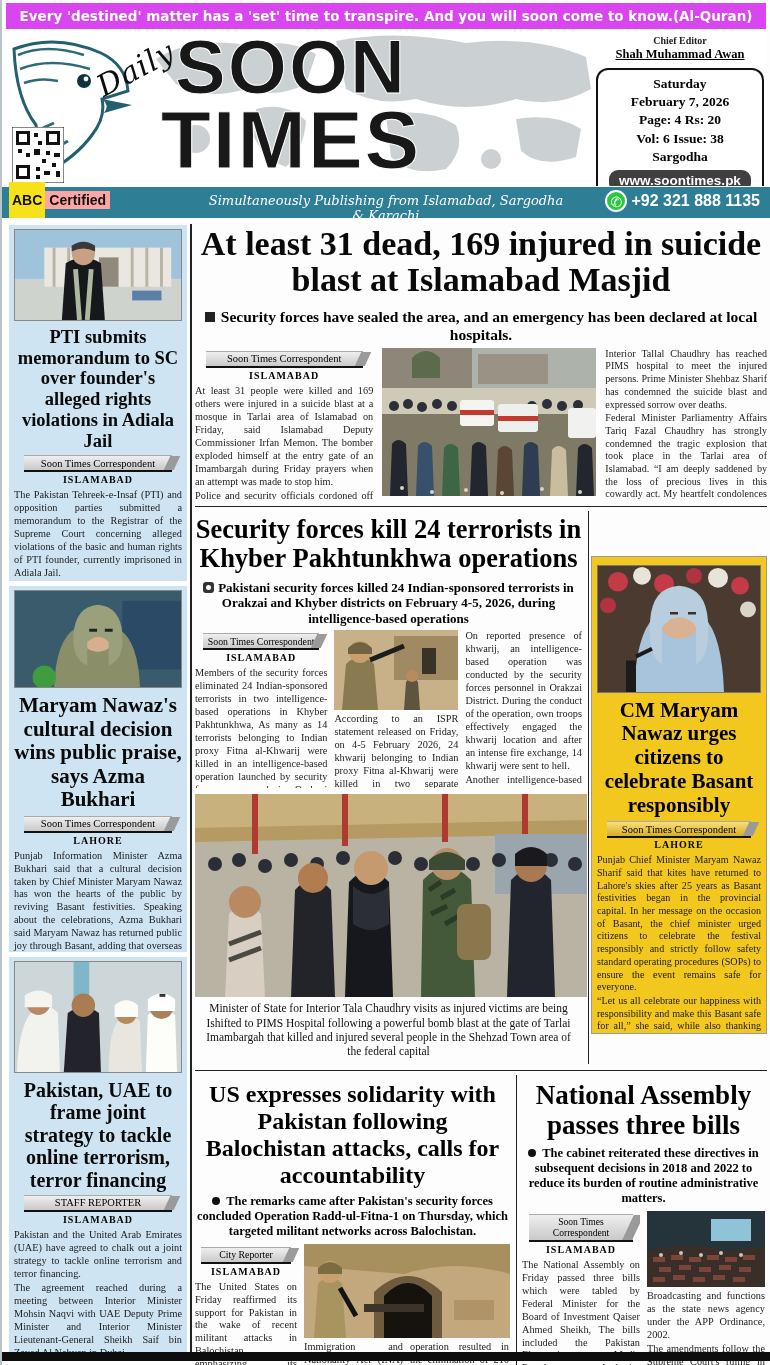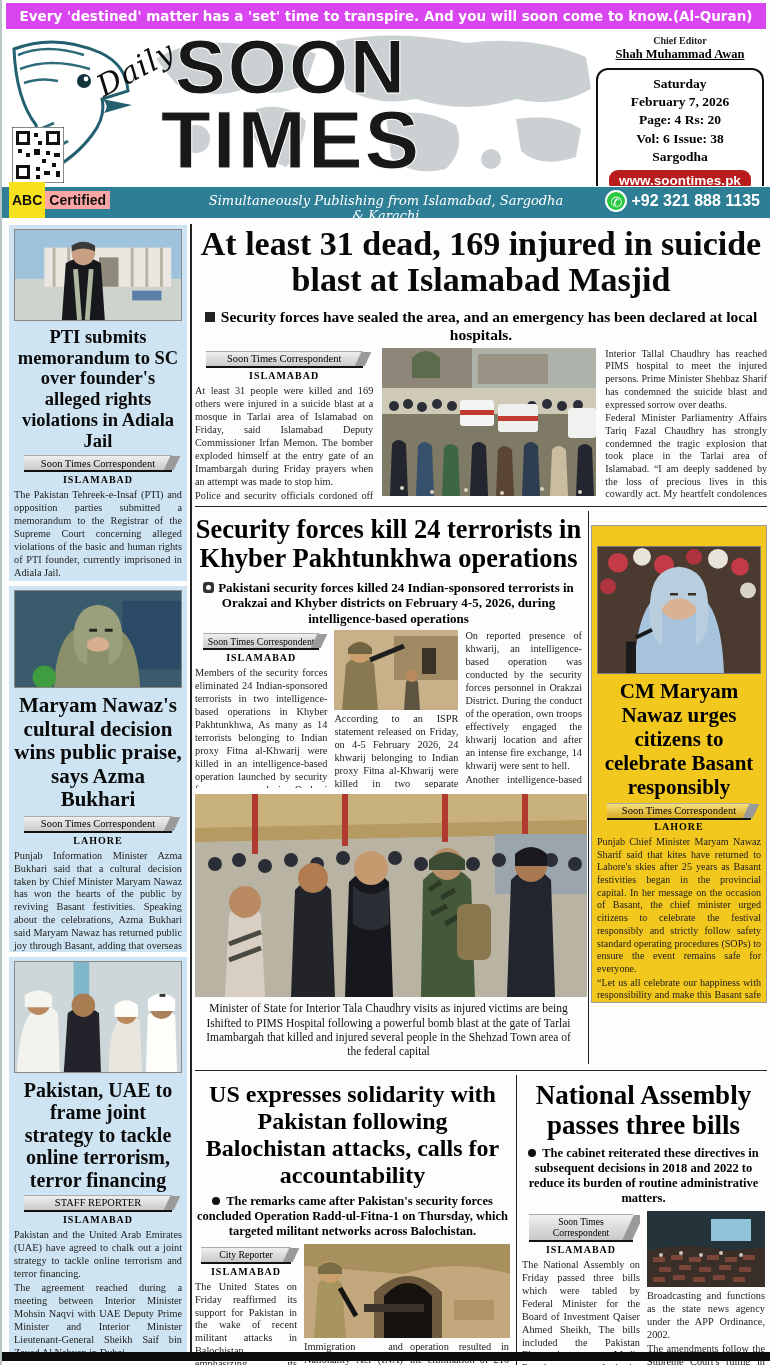--- a/index.html
+++ b/index.html
@@ -19,21 +19,21 @@
     color:#0d0d0d; transform:rotate(-28deg); letter-spacing:1px; }
   .ttl { position:absolute; left:120px; width:330px; text-align:center; font-family:"Liberation Sans", sans-serif;
     font-weight:900; color:#181818; -webkit-text-stroke:1px #fff; letter-spacing:2px; line-height:1; }
   .ttl-soon { top:0px; font-size:76px; }
   .ttl-times { top:70px; font-size:82px; }
   .mast-right { position:absolute; right:2px; top:6px; width:168px; text-align:center; }
   .chief-label { font-size:10px; color:#222; font-weight:bold; }
   .chief-name { font-size:12.5px; font-weight:bold; text-decoration:underline; margin-top:1px; }
   .issue-box { margin-top:6px; border:2px solid #111; border-radius:12px; padding:5px 4px 6px; background:#fff; }
   .issue-box div { font-weight:bold; font-size:13.5px; line-height:1.35; }
-  .site-pill { margin:4px auto 0; background:#b91c1c; color:#fff; border-radius:9px; font-family:"Liberation Sans", sans-serif;
+  .site-pill { margin:4px auto 0; background:#404040; color:#fff; border-radius:9px; font-family:"Liberation Sans", sans-serif;
     font-weight:bold; font-size:12px; width:142px; padding:2px 0; }
 
   
   .teal-strip { position:absolute; top:187px; left:0; right:0; height:31px; background:#2e7f96; color:#fff; }
   .abc-cert { position:absolute; left:7px; top:5px; font-family:"Liberation Sans", sans-serif; font-weight:bold; font-size:14px; }
   .abc-cert .abc { background:#f7e11c; color:#111; padding:10px 3px; }
   .abc-cert .cert { background:#fca5a5; color:#111; padding:1px 4px; }
   .pub-line { position:absolute; left:200px; right:200px; top:6px; text-align:center; font-style:italic;
     font-family:"DejaVu Serif", serif; font-size:13px; }
   .wa-wrap { position:absolute; right:10px; top:3px; display:flex; align-items:center; gap:4px; }
@@ -61,36 +61,36 @@
   .main-col { position:absolute; left:193px; top:224px; width:572px; }
   .lead h1 { font-size:34px; line-height:1.07; text-align:center; font-weight:600; color:#090909; margin-top:2px; }
   .lead-sub { font-size:15.5px; font-weight:bold; margin:9px 0 4px; text-align:center; }
   .sq { display:inline-block; width:10px; height:10px; background:#222; margin-right:6px; }
   .lead-row { display:flex; gap:9px; margin-top:2px; height:152px; overflow:hidden; }
   .lead-c1 { width:183px; }
   .lead-photo { width:214px; height:148px; flex:none; }
   .lead-c2 { width:166px; }
   .hrule { height:1.5px; background:#222; margin:6px 0 4px; }
 
-  .mid-row { display:flex; }
+  .mid-row { display:flex;align-items:center; }
   .kp-zone { width:394px; padding-right:6px; border-right:1.5px solid #222; }
   .kp-zone h1 { font-size:26.5px; line-height:1.1; text-align:center; font-weight:600; margin-top:4px; }
   .kp-sub { font-size:13px; font-weight:bold; text-align:center; margin:6px 2px 4px; line-height:1.2; }
   .target { display:inline-block; width:11px; height:11px; background:#333; border-radius:3px; margin-right:4px; position:relative; top:1px; }
   .target::after { content:""; position:absolute; left:3px; top:3px; width:5px; height:5px; background:#fff; border-radius:50%; }
   .kp-cols { display:flex; gap:7px; height:158px; overflow:hidden; }
   .kp-c1 { width:134px; }
   .kp-c2 { width:124px; }
   .kp-photo { width:124px; height:80px; margin-bottom:3px; }
   .kp-c3 { width:118px; }
 
   .center-photo { width:392px; height:203px; margin-top:6px; }
   .caption { font-size:11.5px; text-align:center; line-height:1.25; margin:4px 6px 5px; color:#111; }
 
-  .yellow-card { width:176px; background:#f2c71e; border:1px solid #999; margin-left:2px; margin-top:14px; padding:20px 5px; overflow:hidden; height:478px; }
+  .yellow-card { width:176px; background:#f2c71e; border:1px solid #999; margin-left:2px; margin-top:14px; padding:8px 5px; overflow:hidden; height:478px; }
   .yellow-card .photo { width:100%; border:1px solid #777; }
   .yellow-card h2 { font-size:21px; line-height:1.14; text-align:center; font-weight:bold; margin:6px 0 3px; }
   .yellow-card .byline { background:linear-gradient(#f7df7a,#d8ac25); border-bottom:2px solid #111; }
 
   .bottom-row { display:flex; margin-top:2px; }
   .us-zone { width:322px; padding-right:6px; border-right:1.5px solid #222; }
   .us-zone h1 { font-size:24px; line-height:1.12; text-align:center; font-weight:600; margin-top:6px; }
   .us-sub { font-size:12.5px; font-weight:bold; text-align:center; margin:5px 2px 4px; line-height:1.22; }
   .dot { display:inline-block; width:8px; height:8px; background:#111; border-radius:50%; margin-right:6px; }
   .us-body { display:flex; gap:7px; }

